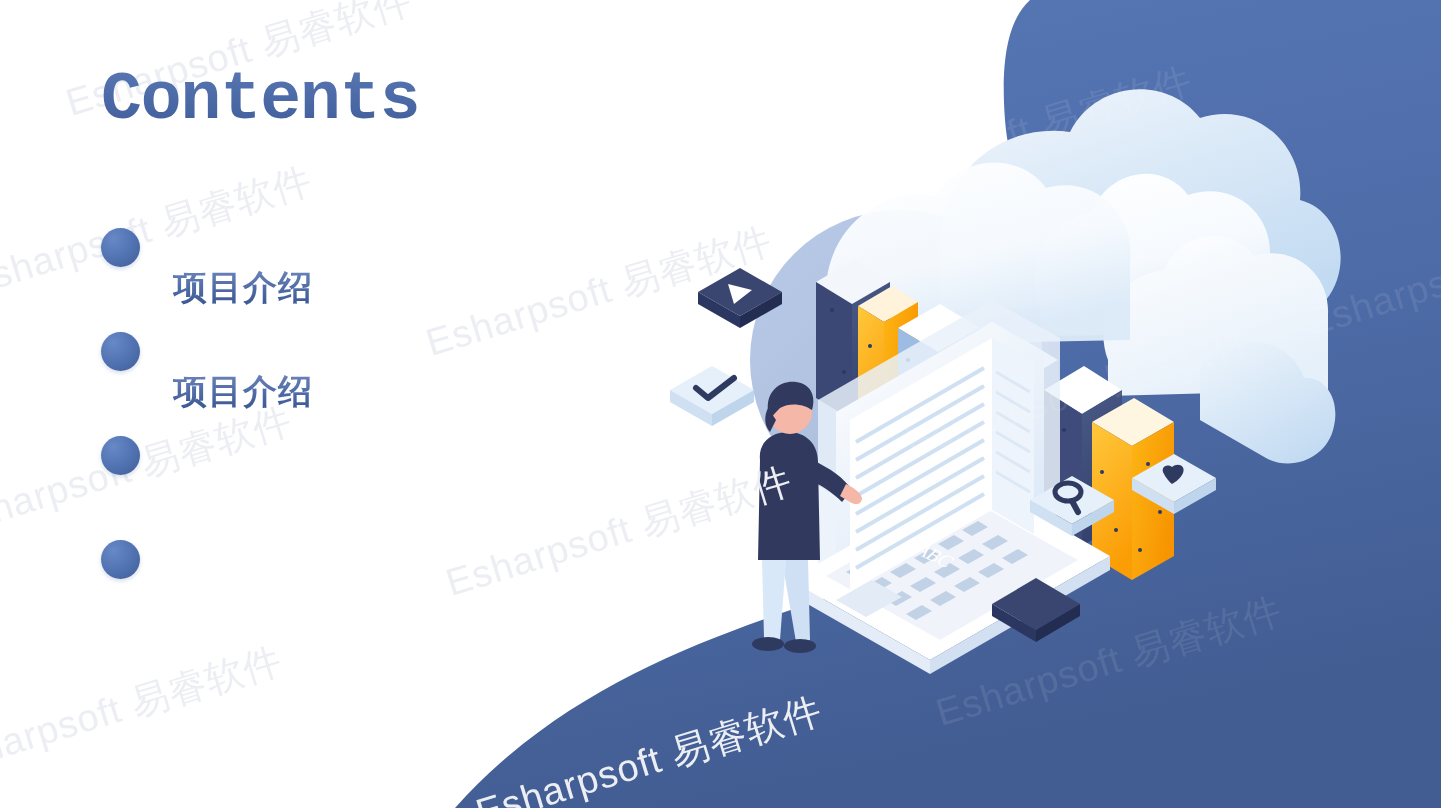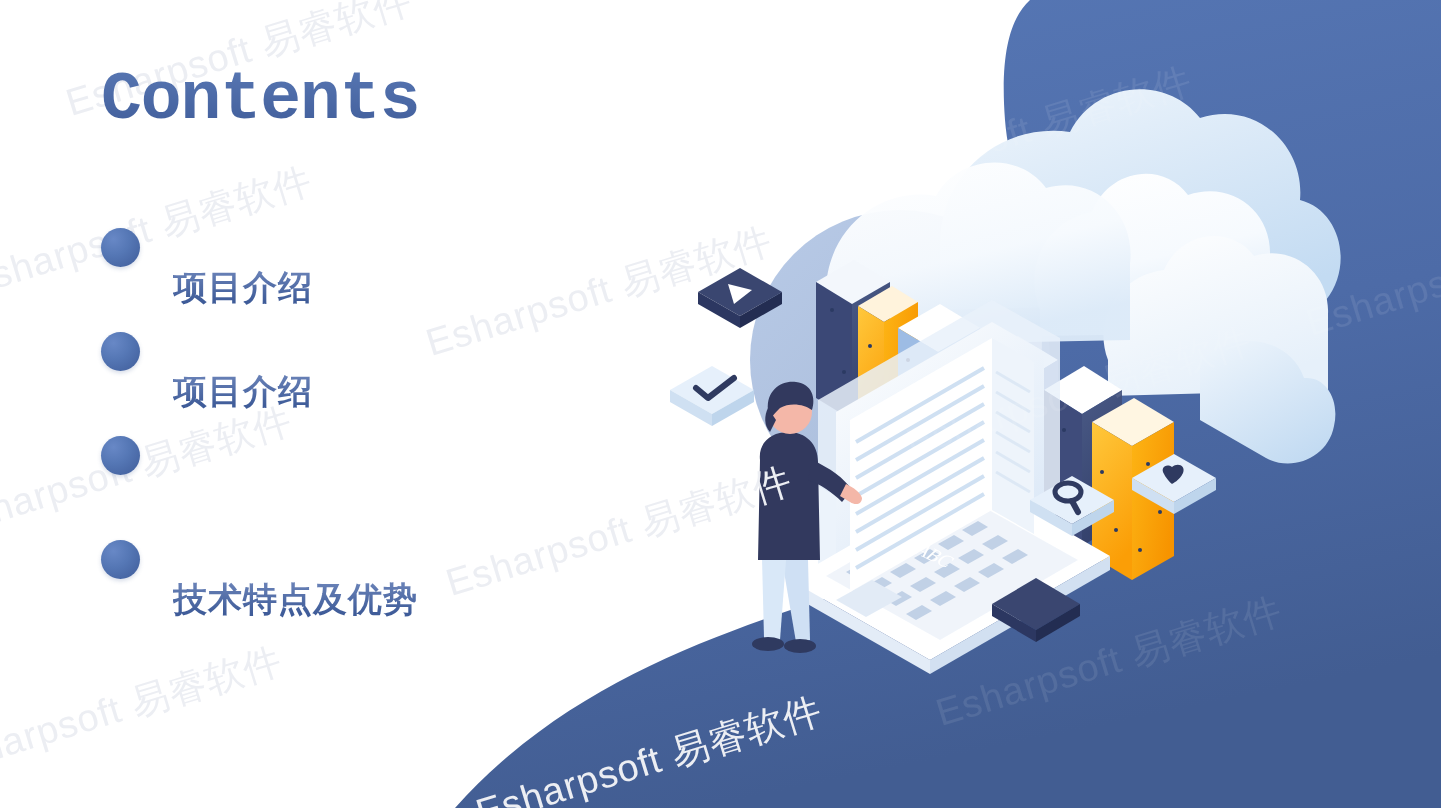--- a/index.html
+++ b/index.html
@@ -326,18 +326,17 @@
       <div class="bullet"></div>
       <div class="toc-label">项目介绍</div>
     </div>
 
     <div class="toc-item">
       <div class="bullet"></div>
     </div>
 
     <div class="toc-item">
       <div class="bullet"></div>
-      <div class="toc-label">技术特点及优势</div>
     </div>
 
   </div>
 
 </div>
 
 </body></html>

